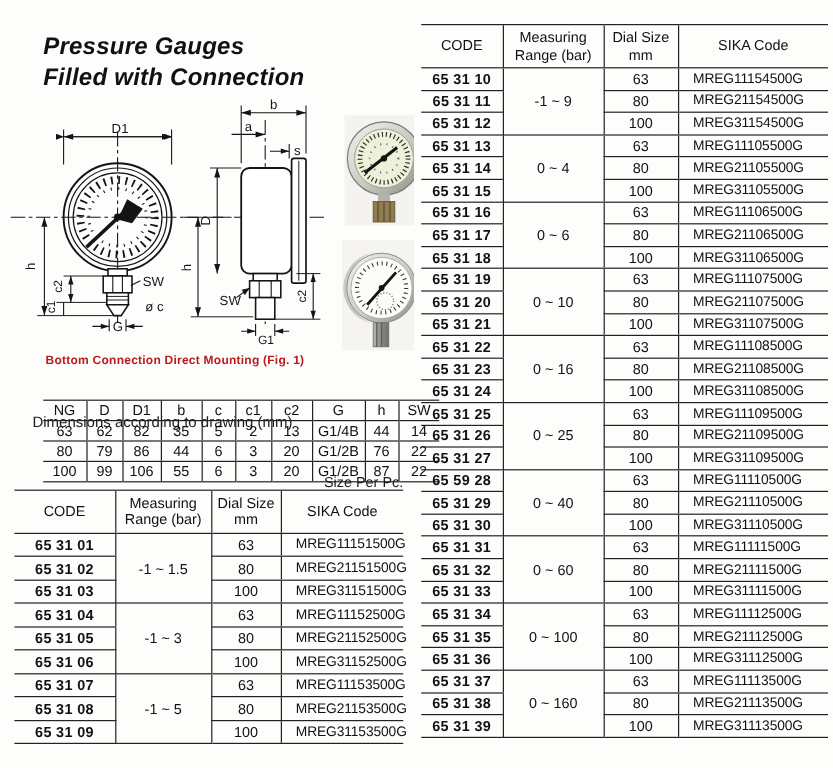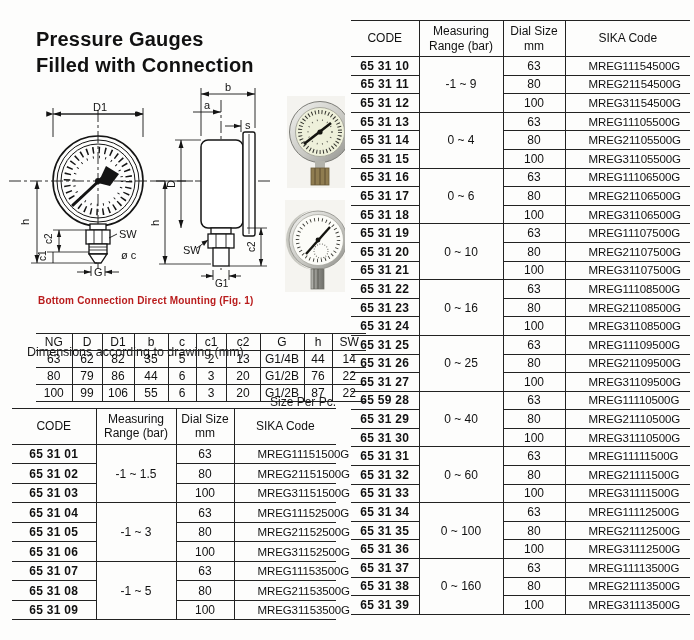--- a/index.html
+++ b/index.html
@@ -7,21 +7,21 @@
   body {
     font-family:"Liberation Sans", sans-serif;
     background:#fdfdfc; color:#1a1a1a; position:relative;
     width:694px; height:640px; overflow:hidden;
   }
   .abs { position:absolute; }
 
   
   .page-title {
     left:36px; top:26px;
-    font-size:20px; font-weight:bold; 
+    font-size:20px; font-weight:bold; font-style:italic;
     line-height:1.3; letter-spacing:0.2px; color:#111;
   }
 
   
   .fig-caption { left:38px; top:295px; font-size:10px; font-weight:bold; color:#b91c1c; letter-spacing:0.2px; }
   .dims-title  { left:27px; top:316px; font-size:12.5px; color:#1c1c1c;margin-top:29px; }
   .unit-note   { left:12px; top:395px; width:324px; text-align:right; font-size:12px; color:#1c1c1c; }
 
   
   table { border-collapse:collapse; table-layout:fixed; }
@@ -32,21 +32,21 @@
 
   
   .dims { left:12px; top:333px; width:324px;margin-left:24px; }
   .dims th { height:17px; }
   .dims td { height:16.5px; }
 
   
   .codes th { white-space:pre-line; line-height:1.2; padding:3px 2px; }
   .codes td { padding:1px 3px; }
   .codes td.code { font-weight:bold; letter-spacing:0.3px;margin-top:12px; }
-  .codes td.sika { text-align:left; padding-left:23px; font-size:11.5px; letter-spacing:-0.1px; }
+  .codes td.sika { text-align:left; padding-left:12px; font-size:11.5px; letter-spacing:-0.1px; }
   .codes-left { left:12px; top:408px; width:324px; }
   .codes-left td { height:19.5px; }
   .codes-left th { height:30px; }
   .codes-right { left:351px; top:20px; width:339px; }
   .codes-right td { height:18.6px; }
   .codes-right th { height:36px; }
 
   svg text { font-family:"Liberation Sans", sans-serif; fill:#141414; }
   .dim-label { font-size:11px; }
   .dim-label-sm { font-size:10px; }

